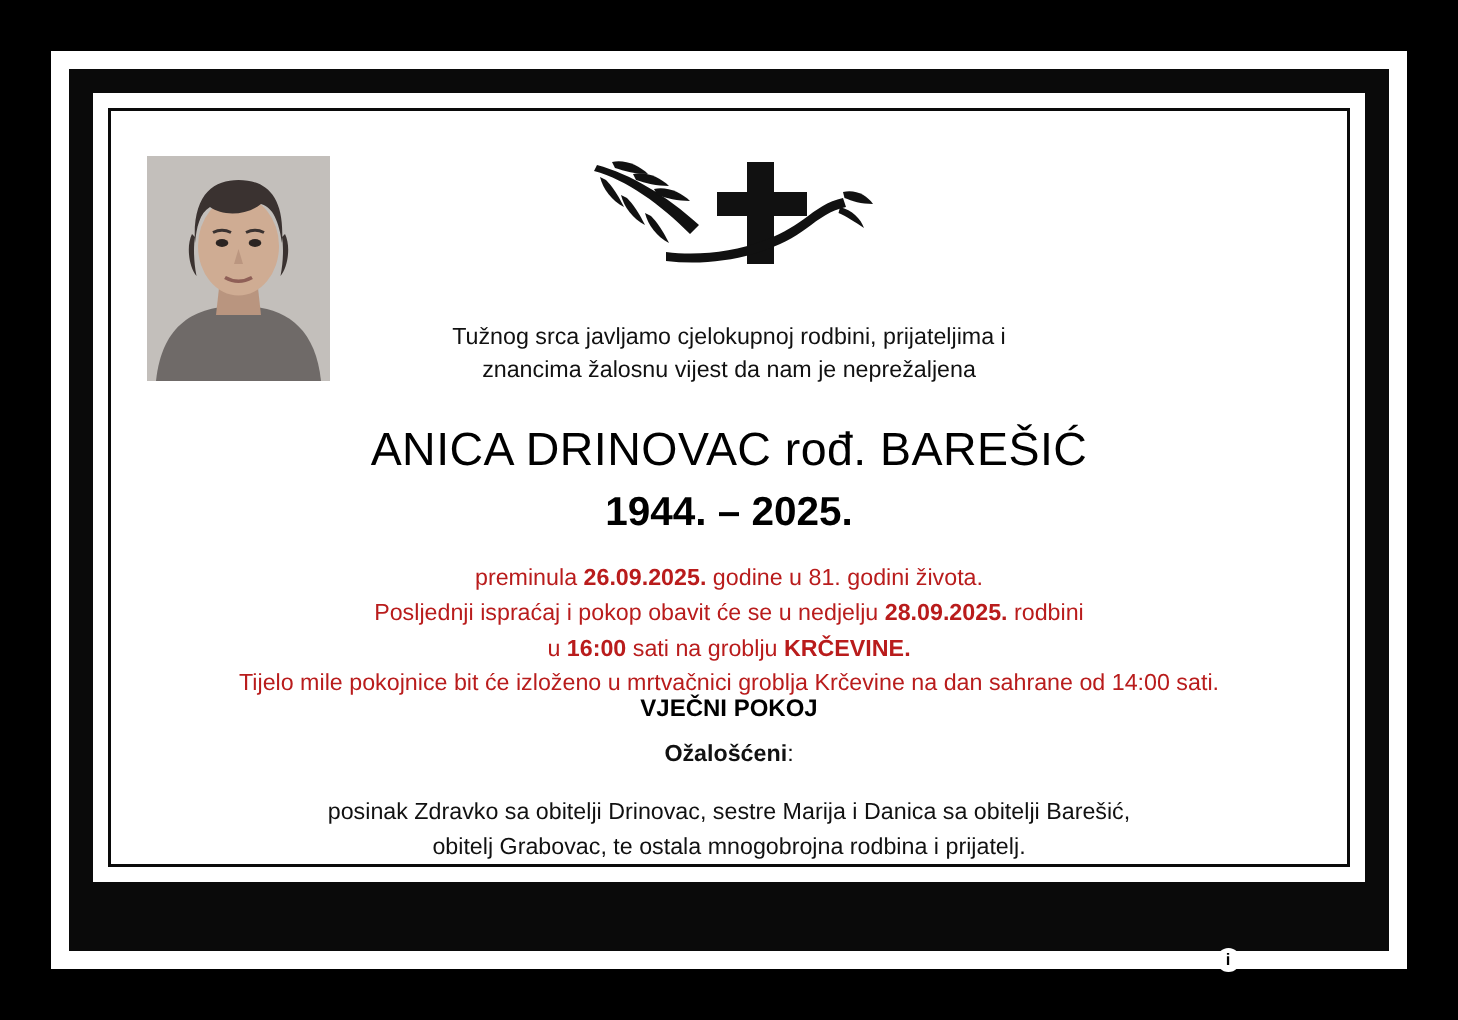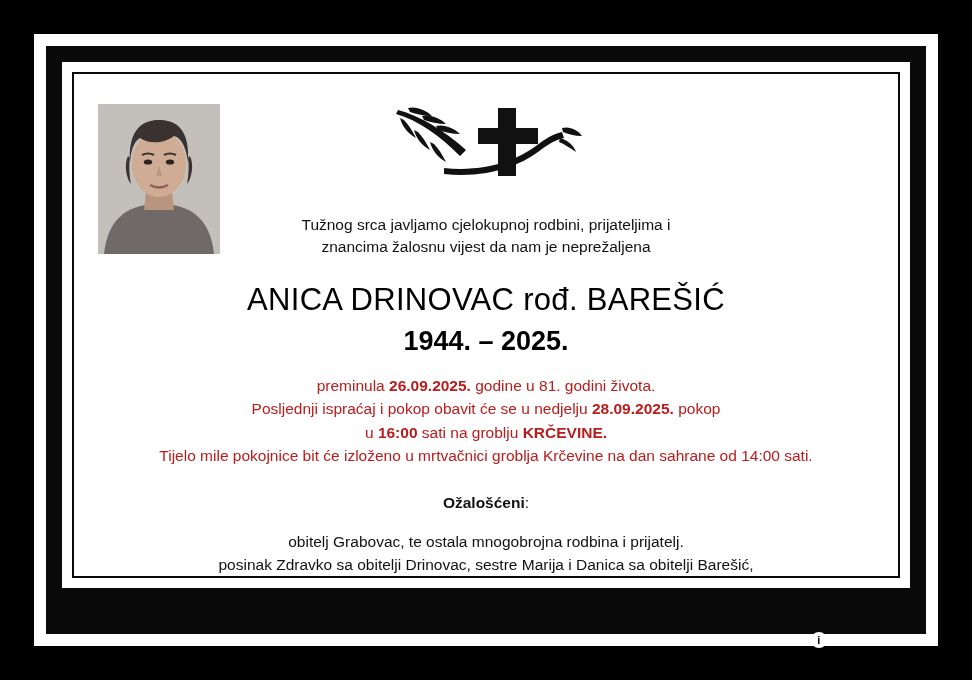--- a/index.html
+++ b/index.html
@@ -256,31 +256,32 @@
       <div class="intro">
         <div>Tužnog srca javljamo cjelokupnoj rodbini, prijateljima i</div>
         <div>znancima žalosnu vijest da nam je neprežaljena</div>
       </div>
 
       <div class="name">ANICA DRINOVAC rođ. BAREŠIĆ</div>
       <div class="years">1944. – 2025.</div>
 
       <div class="details">
         <div><span>preminula </span><b>26.09.2025.</b><span> godine u 81. godini života.</span></div>
-        <div><span>Posljednji ispraćaj i pokop obavit će se u nedjelju </span><b>28.09.2025.</b><span> pokop</span></div>
+        <div><span>Posljednji ispraćaj i pokop obavit će se u nedjelju </span><b>28.09.2025.</b><span> rodbini</span></div>
         <div><span>u </span><b>16:00</b><span> sati na groblju </span><b>KRČEVINE.</b></div>
         <div>Tijelo mile pokojnice bit će izloženo u mrtvačnici groblja Krčevine na dan sahrane od 14:00 sati.</div>
       </div>
 
+      <div class="peace">VJEČNI POKOJ</div>
 
       <div class="mourners-label"><b>Ožalošćeni</b><span>:</span></div>
 
       <div class="mourners">
+        <div>posinak Zdravko sa obitelji Drinovac, sestre Marija i Danica sa obitelji Barešić,</div>
         <div>obitelj Grabovac, te ostala mnogobrojna rodbina i prijatelj.</div>
-        <div>posinak Zdravko sa obitelji Drinovac, sestre Marija i Danica sa obitelji Barešić,</div>
       </div>
 
     </div>
   </div>
 
   <div class="watermark">
     <span class="watermark-mark">i</span>
     <span>smrtnice KSB</span>
   </div>
 

